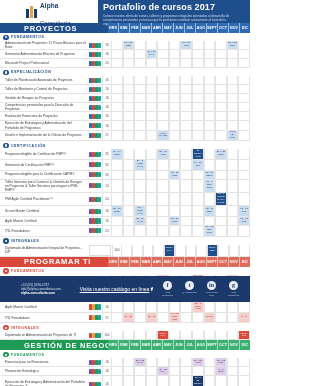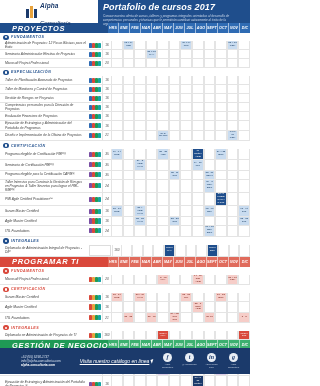--- a/index.html
+++ b/index.html
@@ -2,21 +2,21 @@
 <html><head>
 <meta charset="utf-8">
 <style>
   * { box-sizing: border-box; margin: 0; padding: 0; }
   html, body {
     width: 250px; height: 386px;
     font-family: "Liberation Sans", sans-serif;
     background: #ffffff;
     overflow: hidden;
   }
-  .page { width: 250px; height: 374px; position: relative; background:#fff;font-style:italic; }
+  .page { width: 250px; height: 302px; position: relative; background:#fff; }
 
   
   .header { display: flex; height: 23px; width: 100%; }
   .logo-box {
     width: 98px; background: #ffffff; display: flex; align-items: center;
     padding-left: 26px; gap: 3px;
   }
   .logo-mark { display: flex; gap: 1px; align-items: flex-end; }
   .logo-bar { width: 3px; background: #1b3a6b; }
   .lb1 { height: 9px; }
@@ -29,21 +29,21 @@
     flex: 1; background: #1f4e8c; color: #fff;
     padding: 2px 4px 2px 5px;
   }
   .title-box .big { font-size: 9px; font-weight: bold; letter-spacing: .1px; color:#ffffff;}
   .title-box .sub { font-size: 3.1px; line-height: 1.35; color: #cfdcee; margin-top: 1.5px; max-width: 140px;}
 
   
   .sec-bar { display: flex; align-items: center; height: 10px; color: #fff; }
   .sec-bar .sec-title {
     width: 108px; font-size: 7.5px; font-weight: bold; letter-spacing: .7px;
-    padding-left: 12px; white-space: nowrap;
+    padding-left: 24px; white-space: nowrap;
   }
   .months { display: flex; flex: 1; height: 100%; }
   .months .m {
     flex: 1; font-size: 3.6px; font-weight: bold; text-align: center;
     display: flex; align-items: center; justify-content: center;
     border-left: .5px solid rgba(255,255,255,.55);
     letter-spacing: .1px;
   }
   .months .m:first-child { border-left: none; }
   .sec-proyectos { background: #1f4e8c; }

